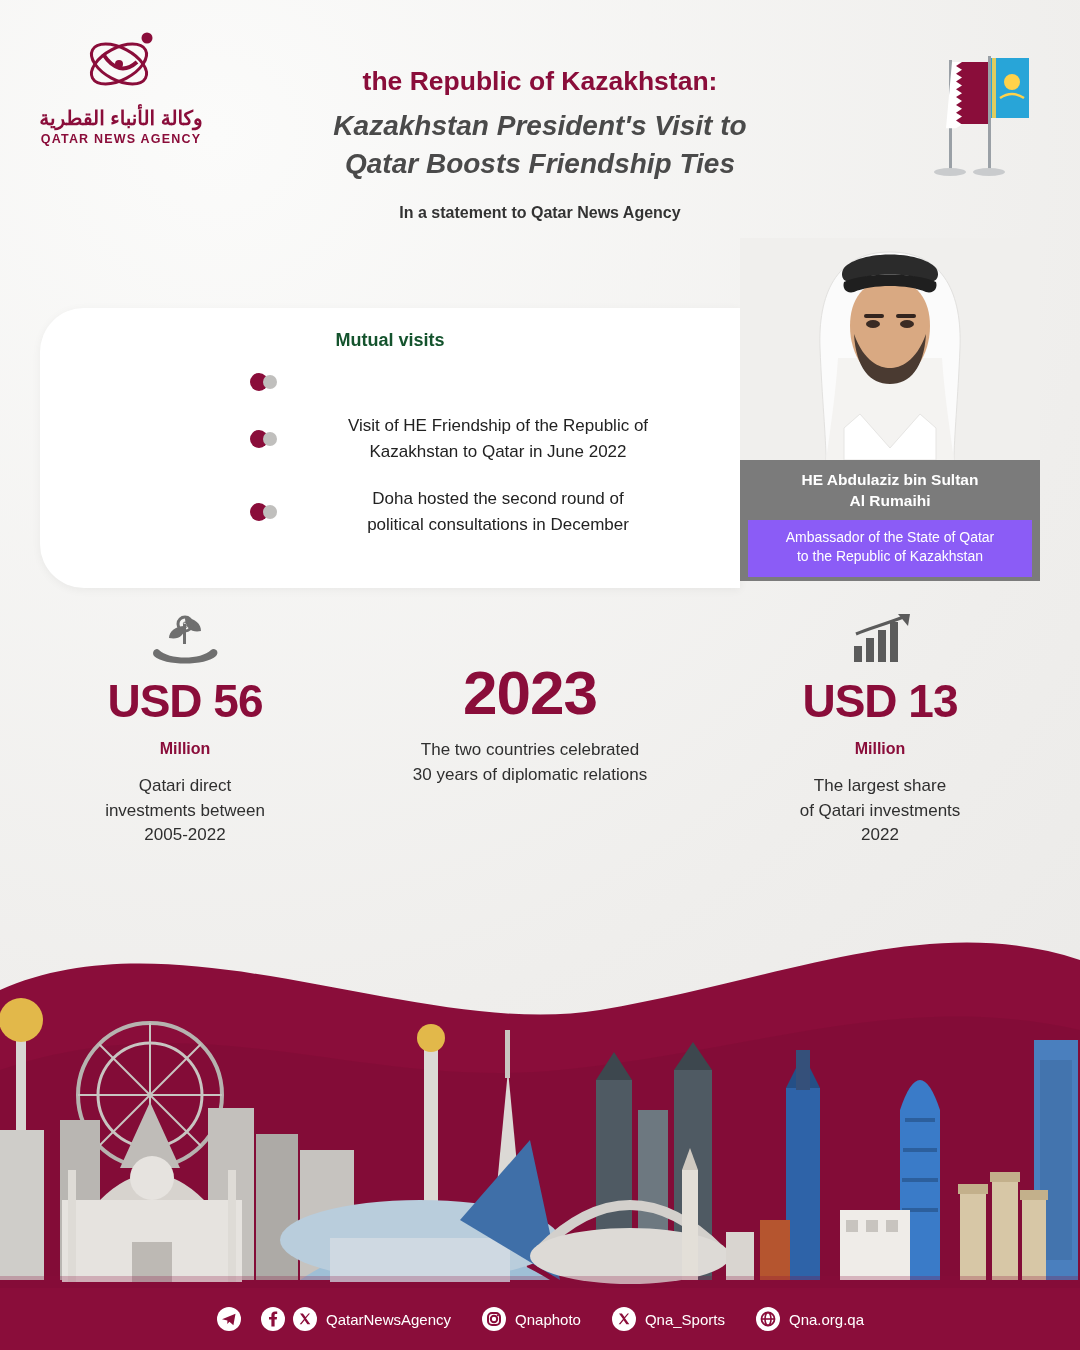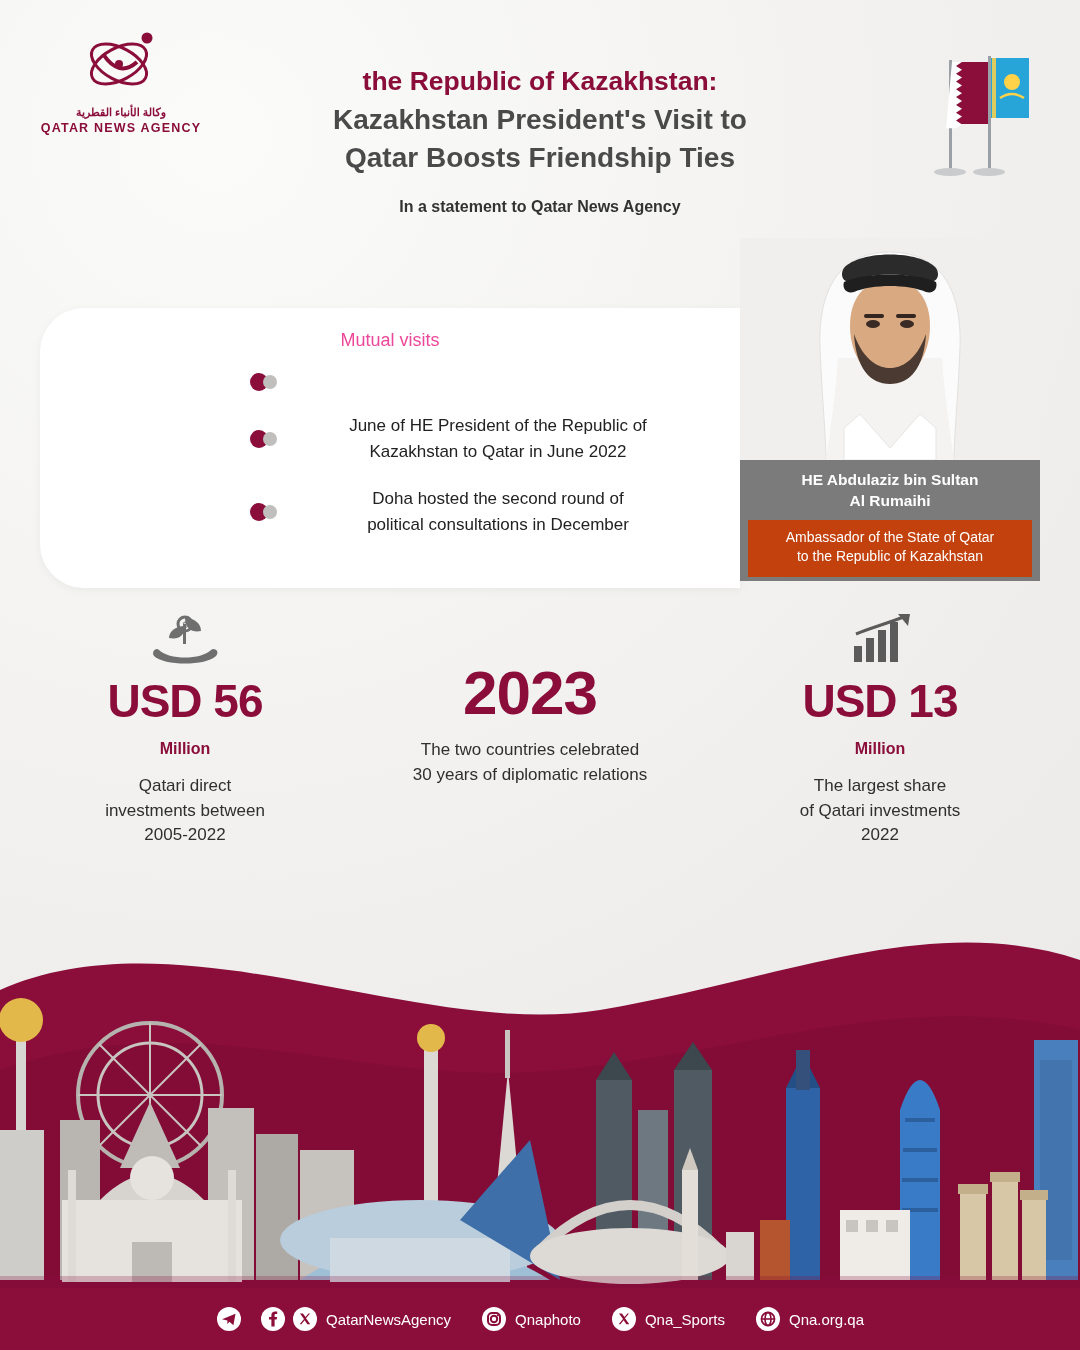--- a/index.html
+++ b/index.html
@@ -14,46 +14,46 @@
     position: absolute; inset: 0;
     background:
       radial-gradient(circle at 20% 10%, #fbfbfa 0%, #efeeec 60%, #e9e8e6 100%);
   }
   
   .logo-area {
     position: absolute; left: 36px; top: 24px; width: 170px; text-align: center;
   }
   .logo-mark { width: 96px; height: 78px; margin: 0 auto; }
   .logo-ar {
-    color: #8a0d3a; font-size: 11px; font-weight: bold; margin-top: 4px; letter-spacing: .5px;
+    color: #8a0d3a; font-size: 20px; font-weight: bold; margin-top: 4px; letter-spacing: .5px;
   }
   .logo-en {
     color: #8a0d3a; font-size: 12.5px; font-weight: bold; letter-spacing: 1.2px; margin-top: 2px;
   }
   .flags { position: absolute; right: 44px; top: 46px; width: 110px; height: 140px; }
 
   .title-block { position: absolute; left: 210px; top: 30px; width: 660px; text-align: center; }
   .t1 {
     color: #8a0d3a; font-size: 26.5px; font-weight: bold; line-height: 1.3;
   }
   .t2 {
-    color: #4a4a4a; font-size: 28px; font-weight: bold; line-height: 1.35; margin-top: 2px;
+    color: #4a4a4a; font-size: 28px; font-weight: bold; line-height: 1.35; margin-top: 8px; font-style: italic;
   }
   .t3 {
     color: #333; font-size: 16px; font-weight: bold; margin-top: 22px;
   }
   
   .visits-card {
     position: absolute; left: 40px; top: 308px; width: 700px; height: 280px;
     background: #ffffff;
     border-radius: 44px 0 0 44px;
     box-shadow: 0 2px 10px rgba(0,0,0,.05);
   }
   .visits-title {
-    text-align: center; font-size: 18px; font-weight: normal; color: #ec4899;
+    text-align: center; font-size: 18px; font-weight: bold; color: #14532d;
     margin-top: 22px;
   }
   .visit-row { display: flex; align-items: center; margin-top: 22px; padding-left: 210px; }
   .bullet { width: 40px; height: 18px; position: relative; flex: 0 0 40px; margin-right: 18px; }
   .bullet .b1 {
     position: absolute; left: 0; top: 0; width: 18px; height: 18px; border-radius: 50%;
     background: #8a0d3a;
   }
   .bullet .b2 {
     position: absolute; left: 13px; top: 2px; width: 14px; height: 14px; border-radius: 50%;
@@ -65,21 +65,21 @@
   .amb-photo {
     position: absolute; right: 40px; top: 238px; width: 300px; height: 222px;
     overflow: hidden;
   }
   .amb-caption {
     position: absolute; right: 40px; top: 460px; width: 300px;
     background: #7b7b7b; color: #fff; text-align: center; padding: 10px 8px 4px;
   }
   .amb-name { font-size: 15.5px; font-weight: bold; line-height: 1.35; }
   .amb-role-box {
-    background: #c2410c; margin-top: 8px; padding: 8px 6px 10px;
+    background: #8b5cf6; margin-top: 8px; padding: 8px 6px 10px;
     font-size: 14px; line-height: 1.4;
   }
   
   .stats { position: absolute; left: 0; top: 612px; width: 1080px; height: 290px; }
   .stat { position: absolute; text-align: center; }
   .stat-icon { height: 56px; margin-bottom: 6px; }
   .big-num { color: #8a0d3a; font-size: 46px; font-weight: bold; letter-spacing: -1px; }
   .big-num.huge { font-size: 62px; }
   .sub-label { color: #8a0d3a; font-size: 16px; font-weight: bold; margin-top: 12px; }
   .desc { color: #2f2f2f; font-size: 17px; line-height: 1.45; margin-top: 16px; }
@@ -162,21 +162,21 @@
           <i class="b2"></i>
         </span>
     </div>
 
     <div class="visit-row">
       <span class="bullet">
           <i class="b1"></i>
           <i class="b2"></i>
         </span>
       <span class="visit-text">
-        <span>June of HE President of the Republic of</span><br>
+        <span>Visit of HE Friendship of the Republic of</span><br>
         <span>Kazakhstan to Qatar in June 2022</span>
       </span>
     </div>
 
     <div class="visit-row">
       <span class="bullet">
           <i class="b1"></i>
           <i class="b2"></i>
         </span>
       <span class="visit-text">

